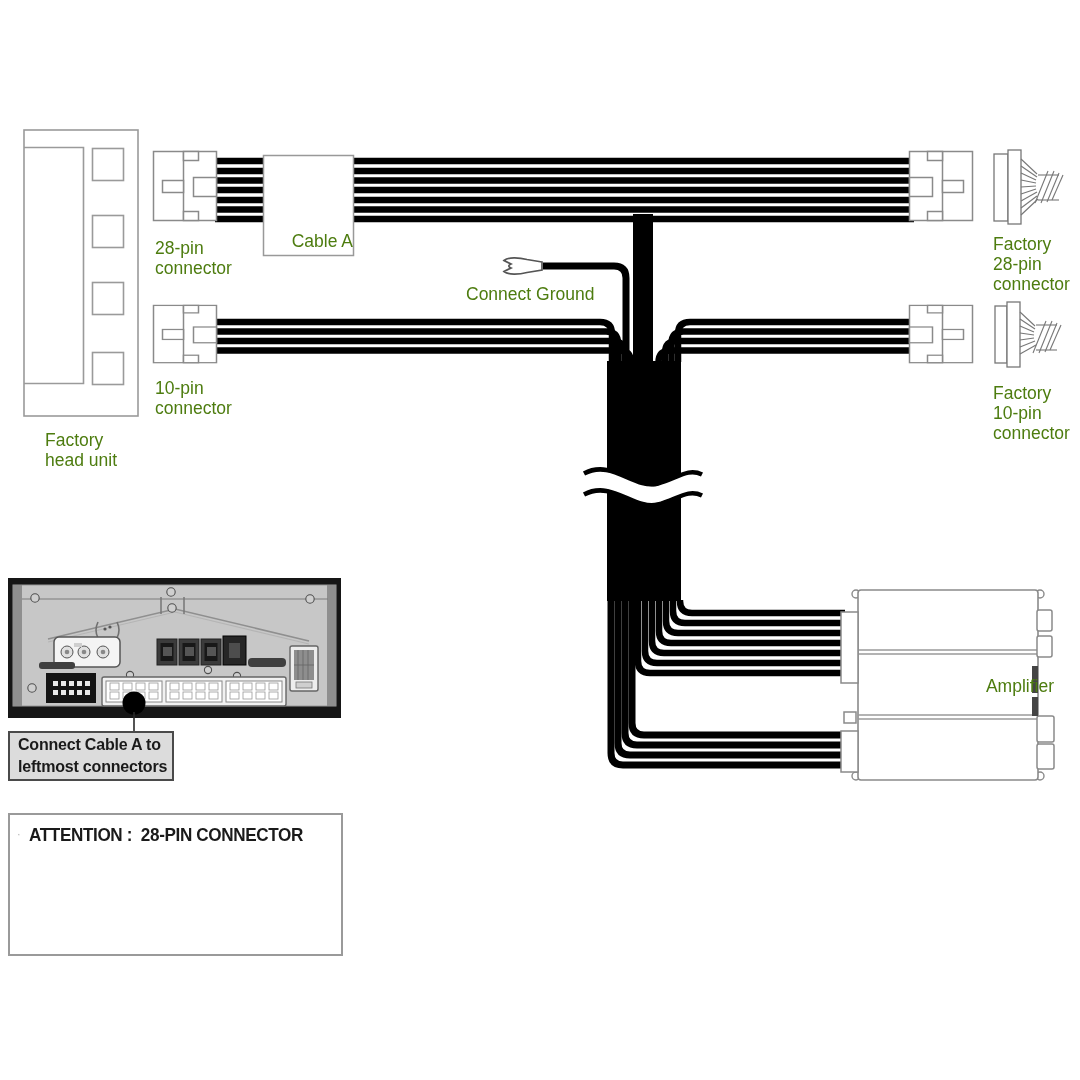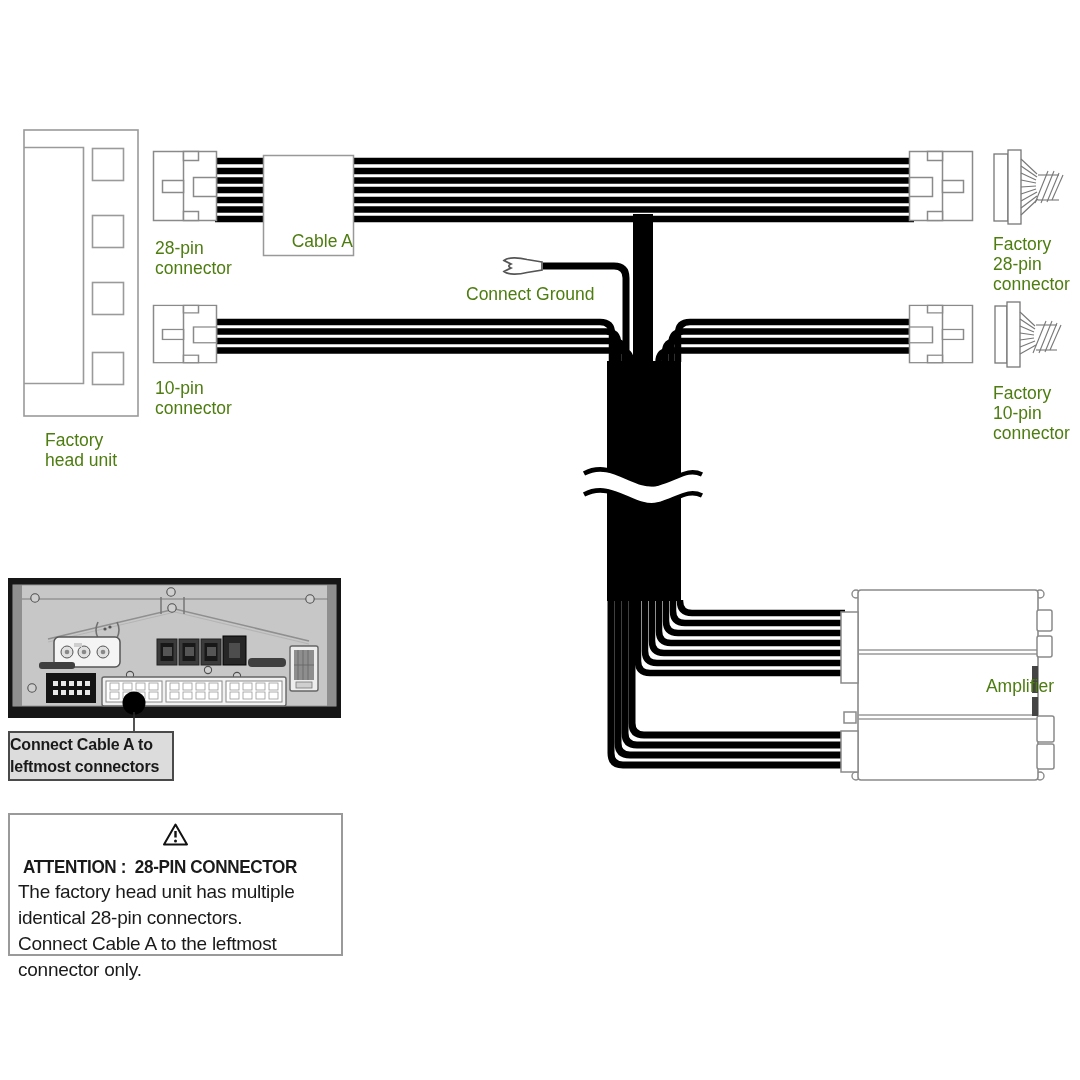--- a/index.html
+++ b/index.html
@@ -4,25 +4,25 @@
 <style>
   html,body{margin:0;padding:0;background:#fff;}
   .canvas{position:relative;width:1080px;height:1080px;background:#fff;overflow:hidden;
           font-family:"Liberation Sans","DejaVu Sans",sans-serif;color:#1a1a1a;}
   .abs{position:absolute;}
   svg{display:block;}
   .lbl{position:absolute;font-size:17.5px;line-height:20px;color:#4d7c0f;white-space:pre;}
   .lbl.center{text-align:right;}
   .callout{position:absolute;left:8px;top:731px;width:166px;height:50px;
            background:#dcdcdc;border:2px solid #4a4a4a;box-sizing:border-box;
-           padding:1px 0;font-weight:bold;font-size:16px;line-height:22px;
+           padding:1px 8px;font-weight:bold;font-size:16px;line-height:22px;
            letter-spacing:-0.2px;white-space:nowrap;}
   .attention{position:absolute;left:8px;top:813px;width:335px;height:143px;
              border:2px solid #9a9a9a;box-sizing:border-box;background:#fff;}
-  .att-title{display:flex;align-items:center;gap:9px;margin:7px 8px 1px 8px;flex-direction:column;}
+  .att-title{display:flex;align-items:center;gap:9px;margin:7px 8px 1px 8px;}
   .att-title-text{font-weight:bold;font-size:19px;letter-spacing:-0.4px;white-space:nowrap;
                   transform:scaleX(0.90);transform-origin:left center;}
   .att-body{margin:1px 8px 0 8px;font-size:19px;line-height:26px;letter-spacing:-0.25px;white-space:nowrap;}
 </style>
 </head>
 <body>
 
 <div class="canvas">
 
   <svg class="abs" style="left:0;top:0" width="1080" height="1080" viewBox="0 0 1080 1080">
@@ -301,21 +301,15 @@
 
   <div class="attention">
     <div class="att-title">
       <svg width="27" height="25" viewBox="0 0 27 25">
         <path d="M13.5,2.5 L25,22.5 H2 Z" fill="none" stroke="#111" stroke-width="2" stroke-linejoin="round"></path>
         <line x1="13.5" y1="9" x2="13.5" y2="15.5" stroke="#111" stroke-width="2.4"></line>
         <circle cx="13.5" cy="19" r="1.5" fill="#111"></circle>
       </svg>
       <span class="att-title-text">ATTENTION :&nbsp; 28-PIN CONNECTOR</span>
     </div>
-    <div class="att-body">
-      <div>The factory head unit has multiple</div>
-      <div>identical 28-pin connectors.</div>
-      <div>Connect Cable A to the leftmost</div>
-      <div>connector only.</div>
-    </div>
   </div>
 
 </div>
 
 </body></html>

